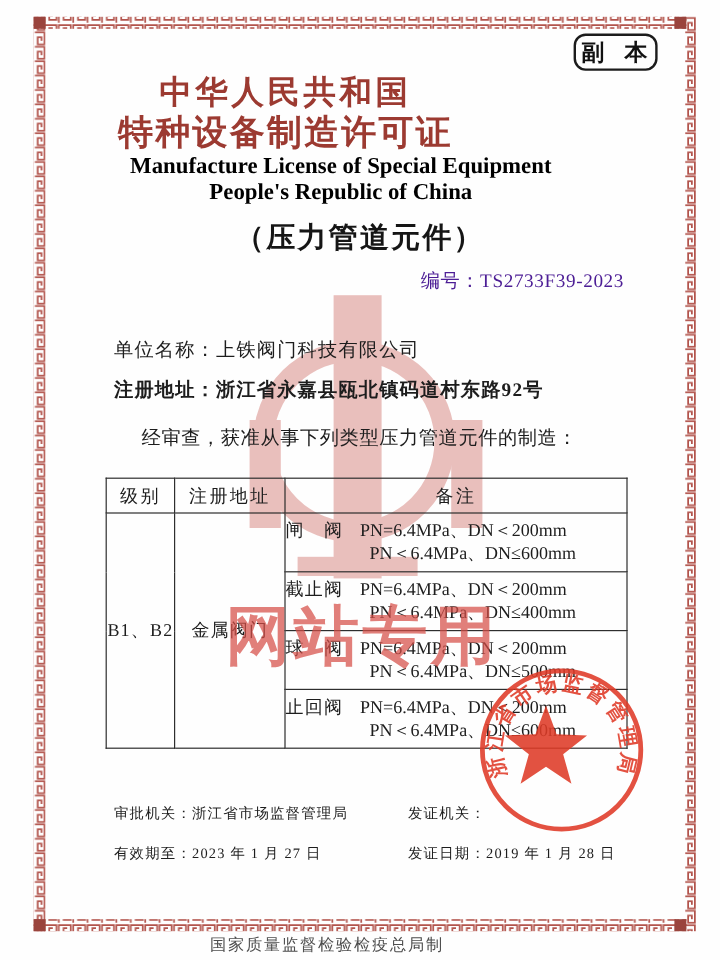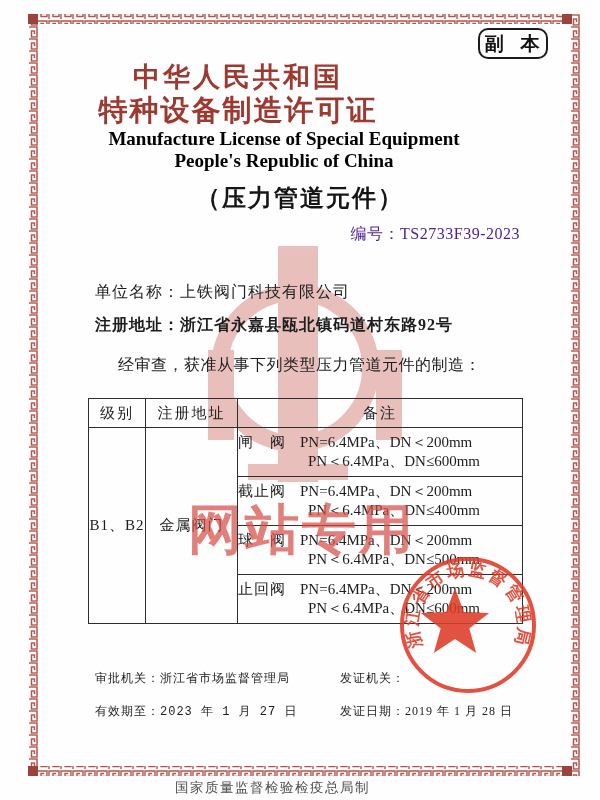--- a/index.html
+++ b/index.html
@@ -43,21 +43,21 @@
   .col3{width:285px;}
   .cell-center{text-align:center;vertical-align:middle;letter-spacing:1px;}
   .remark-cell{height:48px;vertical-align:middle;padding:3px 2px 3px 8px;}
   .remark-line1{white-space:nowrap;}
   .vname{display:inline-block;width:62px;letter-spacing:1px;}
   .remark-line2{padding-left:70px;white-space:nowrap;}
   
   .b-line{font-size:12px;letter-spacing:1px;z-index:2;white-space:nowrap;margin-top:18px;}
   .bl1{left:95px;top:652px;}
   .bl2{left:340px;top:652px;}
-  .bl3{left:95px;top:685px;font-family:Liberation Mono, monospace;}
+  .bl3{left:95px;top:685px;}
   .bl4{left:340px;top:685px;}
   .footer{left:0;top:779px;width:545px;text-align:center;font-size:13.5px;color:#4d4d4d;letter-spacing:1.5px;z-index:2;}
   
   #emblem-svg{left:200px;top:240px;z-index:1;}
   .wm-text{
     left:188px;top:494px;font-size:54px;font-weight:bold;color:rgba(214,78,70,0.72);
     letter-spacing:3px;z-index:3;font-family:"Liberation Sans","DejaVu Sans",sans-serif;white-space:nowrap;
   }
   #seal-svg{left:385px;top:545px;z-index:4;opacity:0.88;}
 </style>

